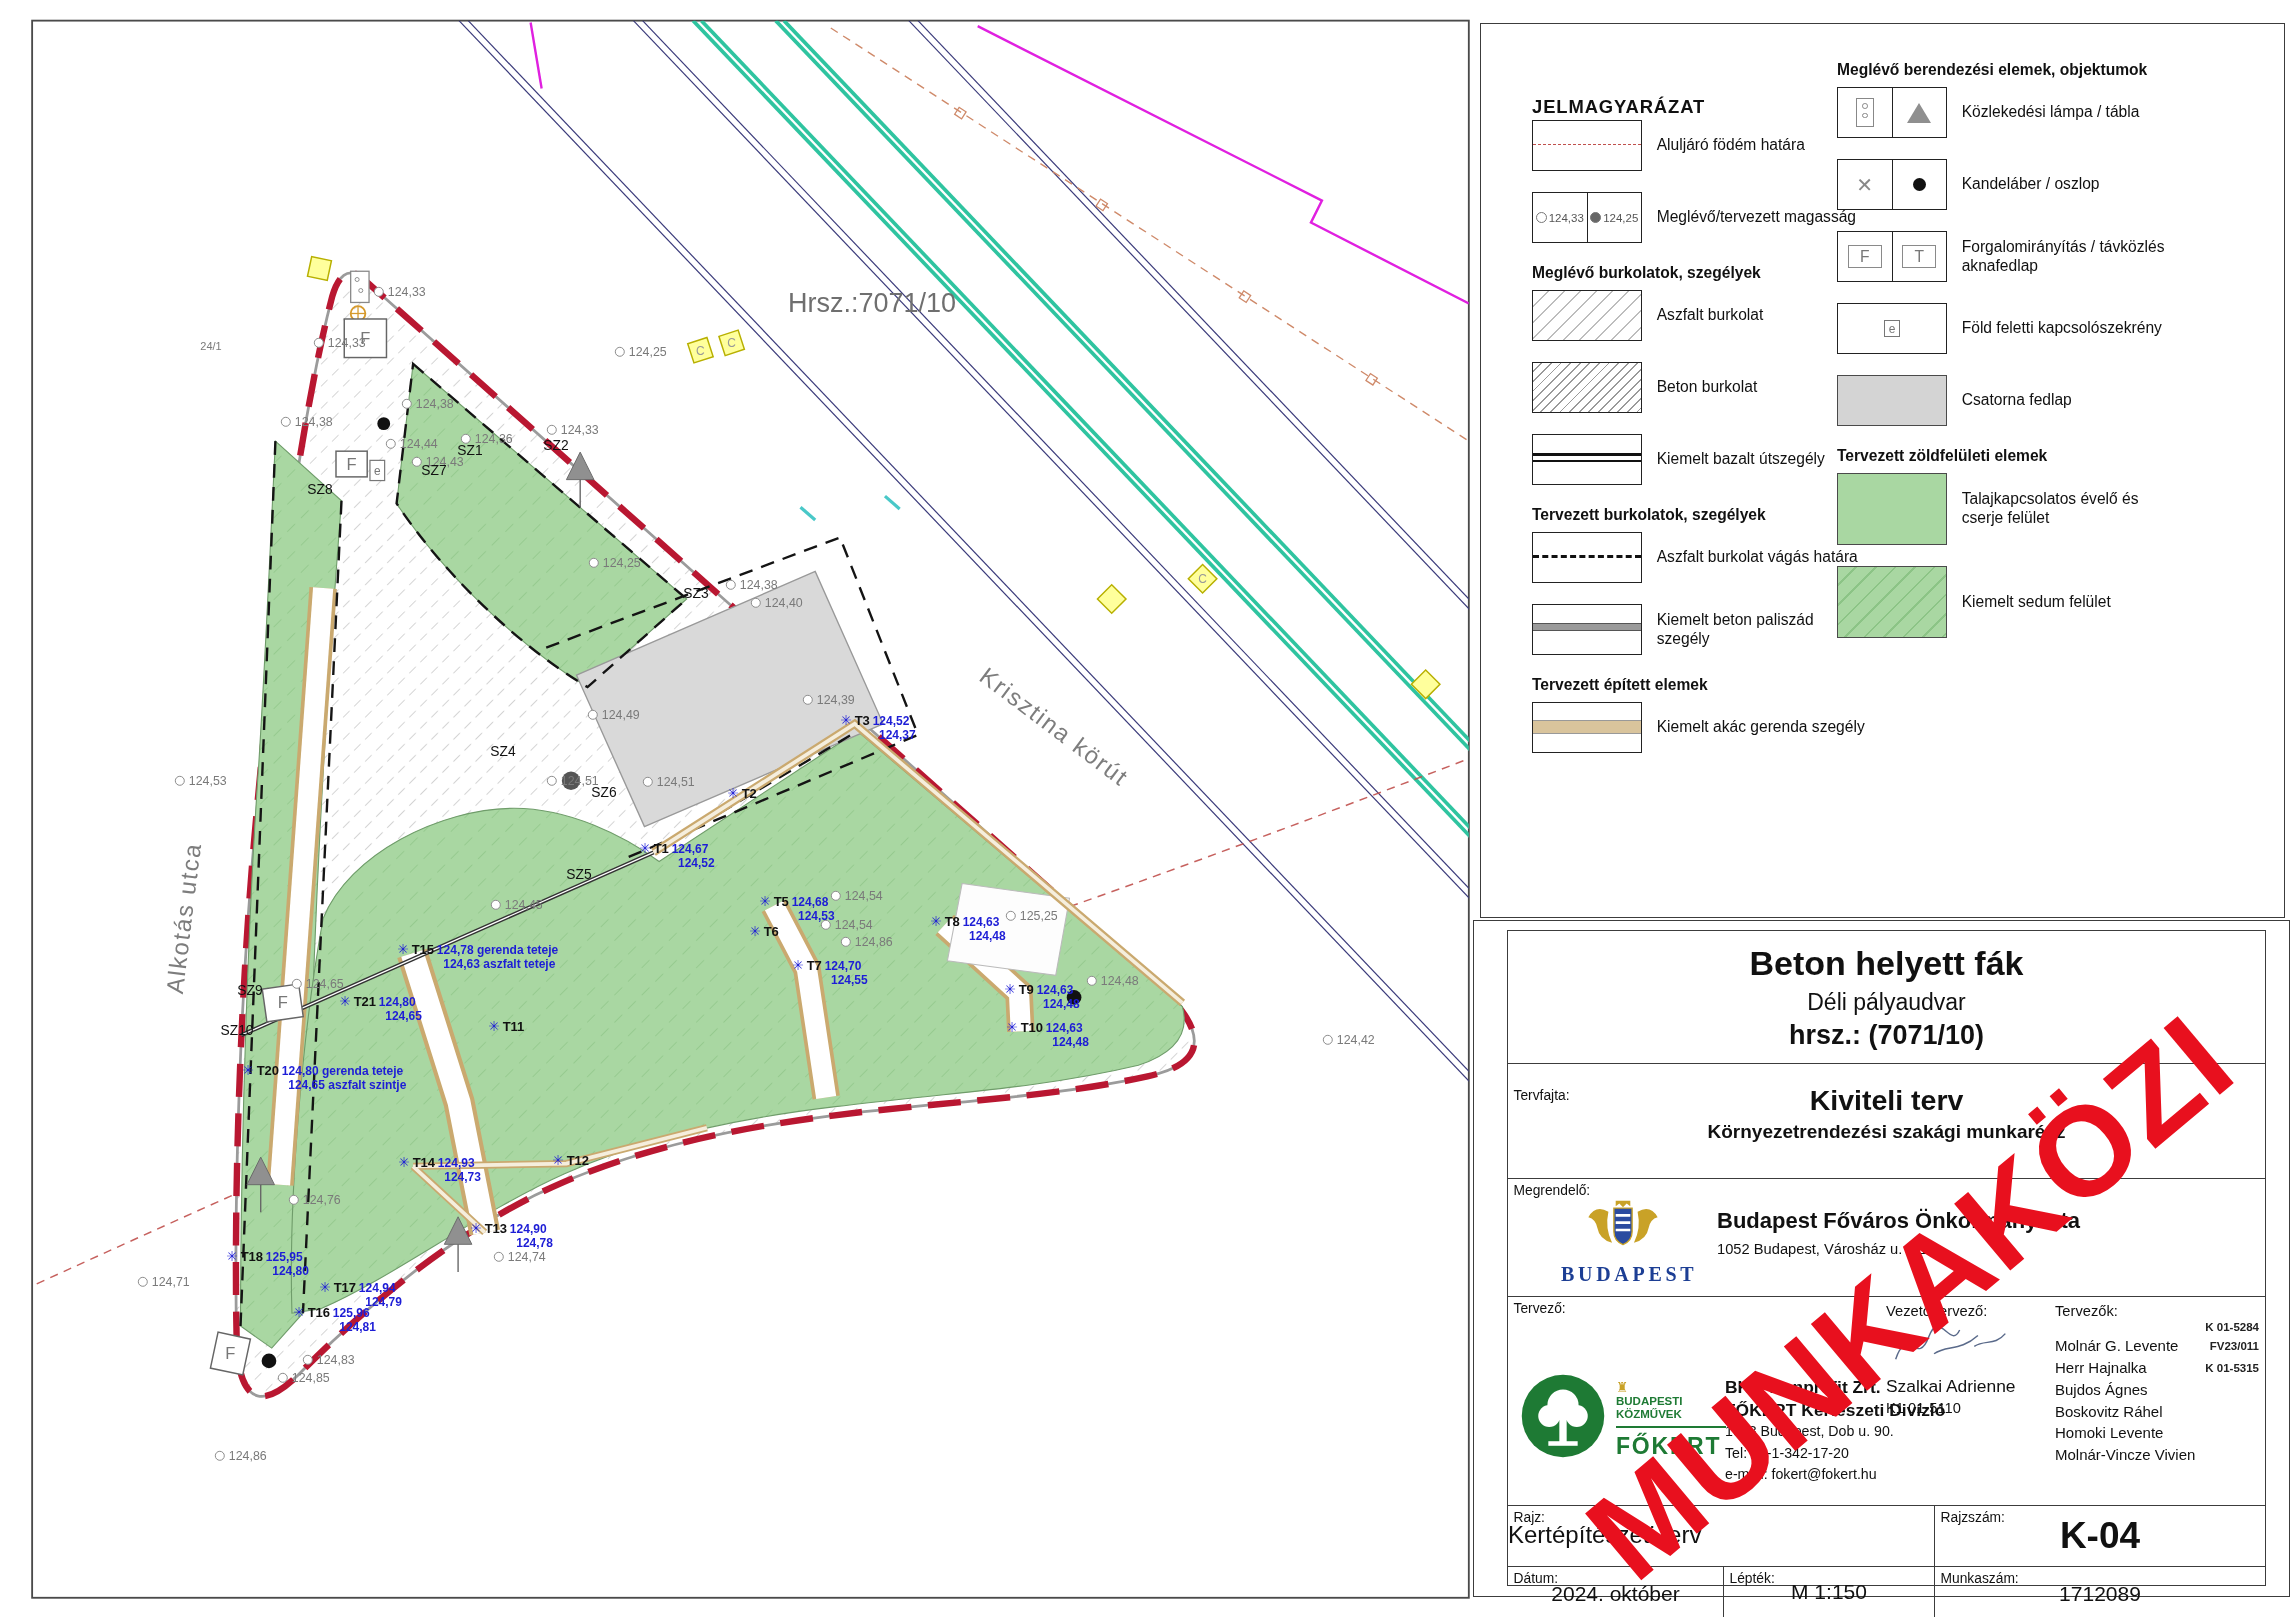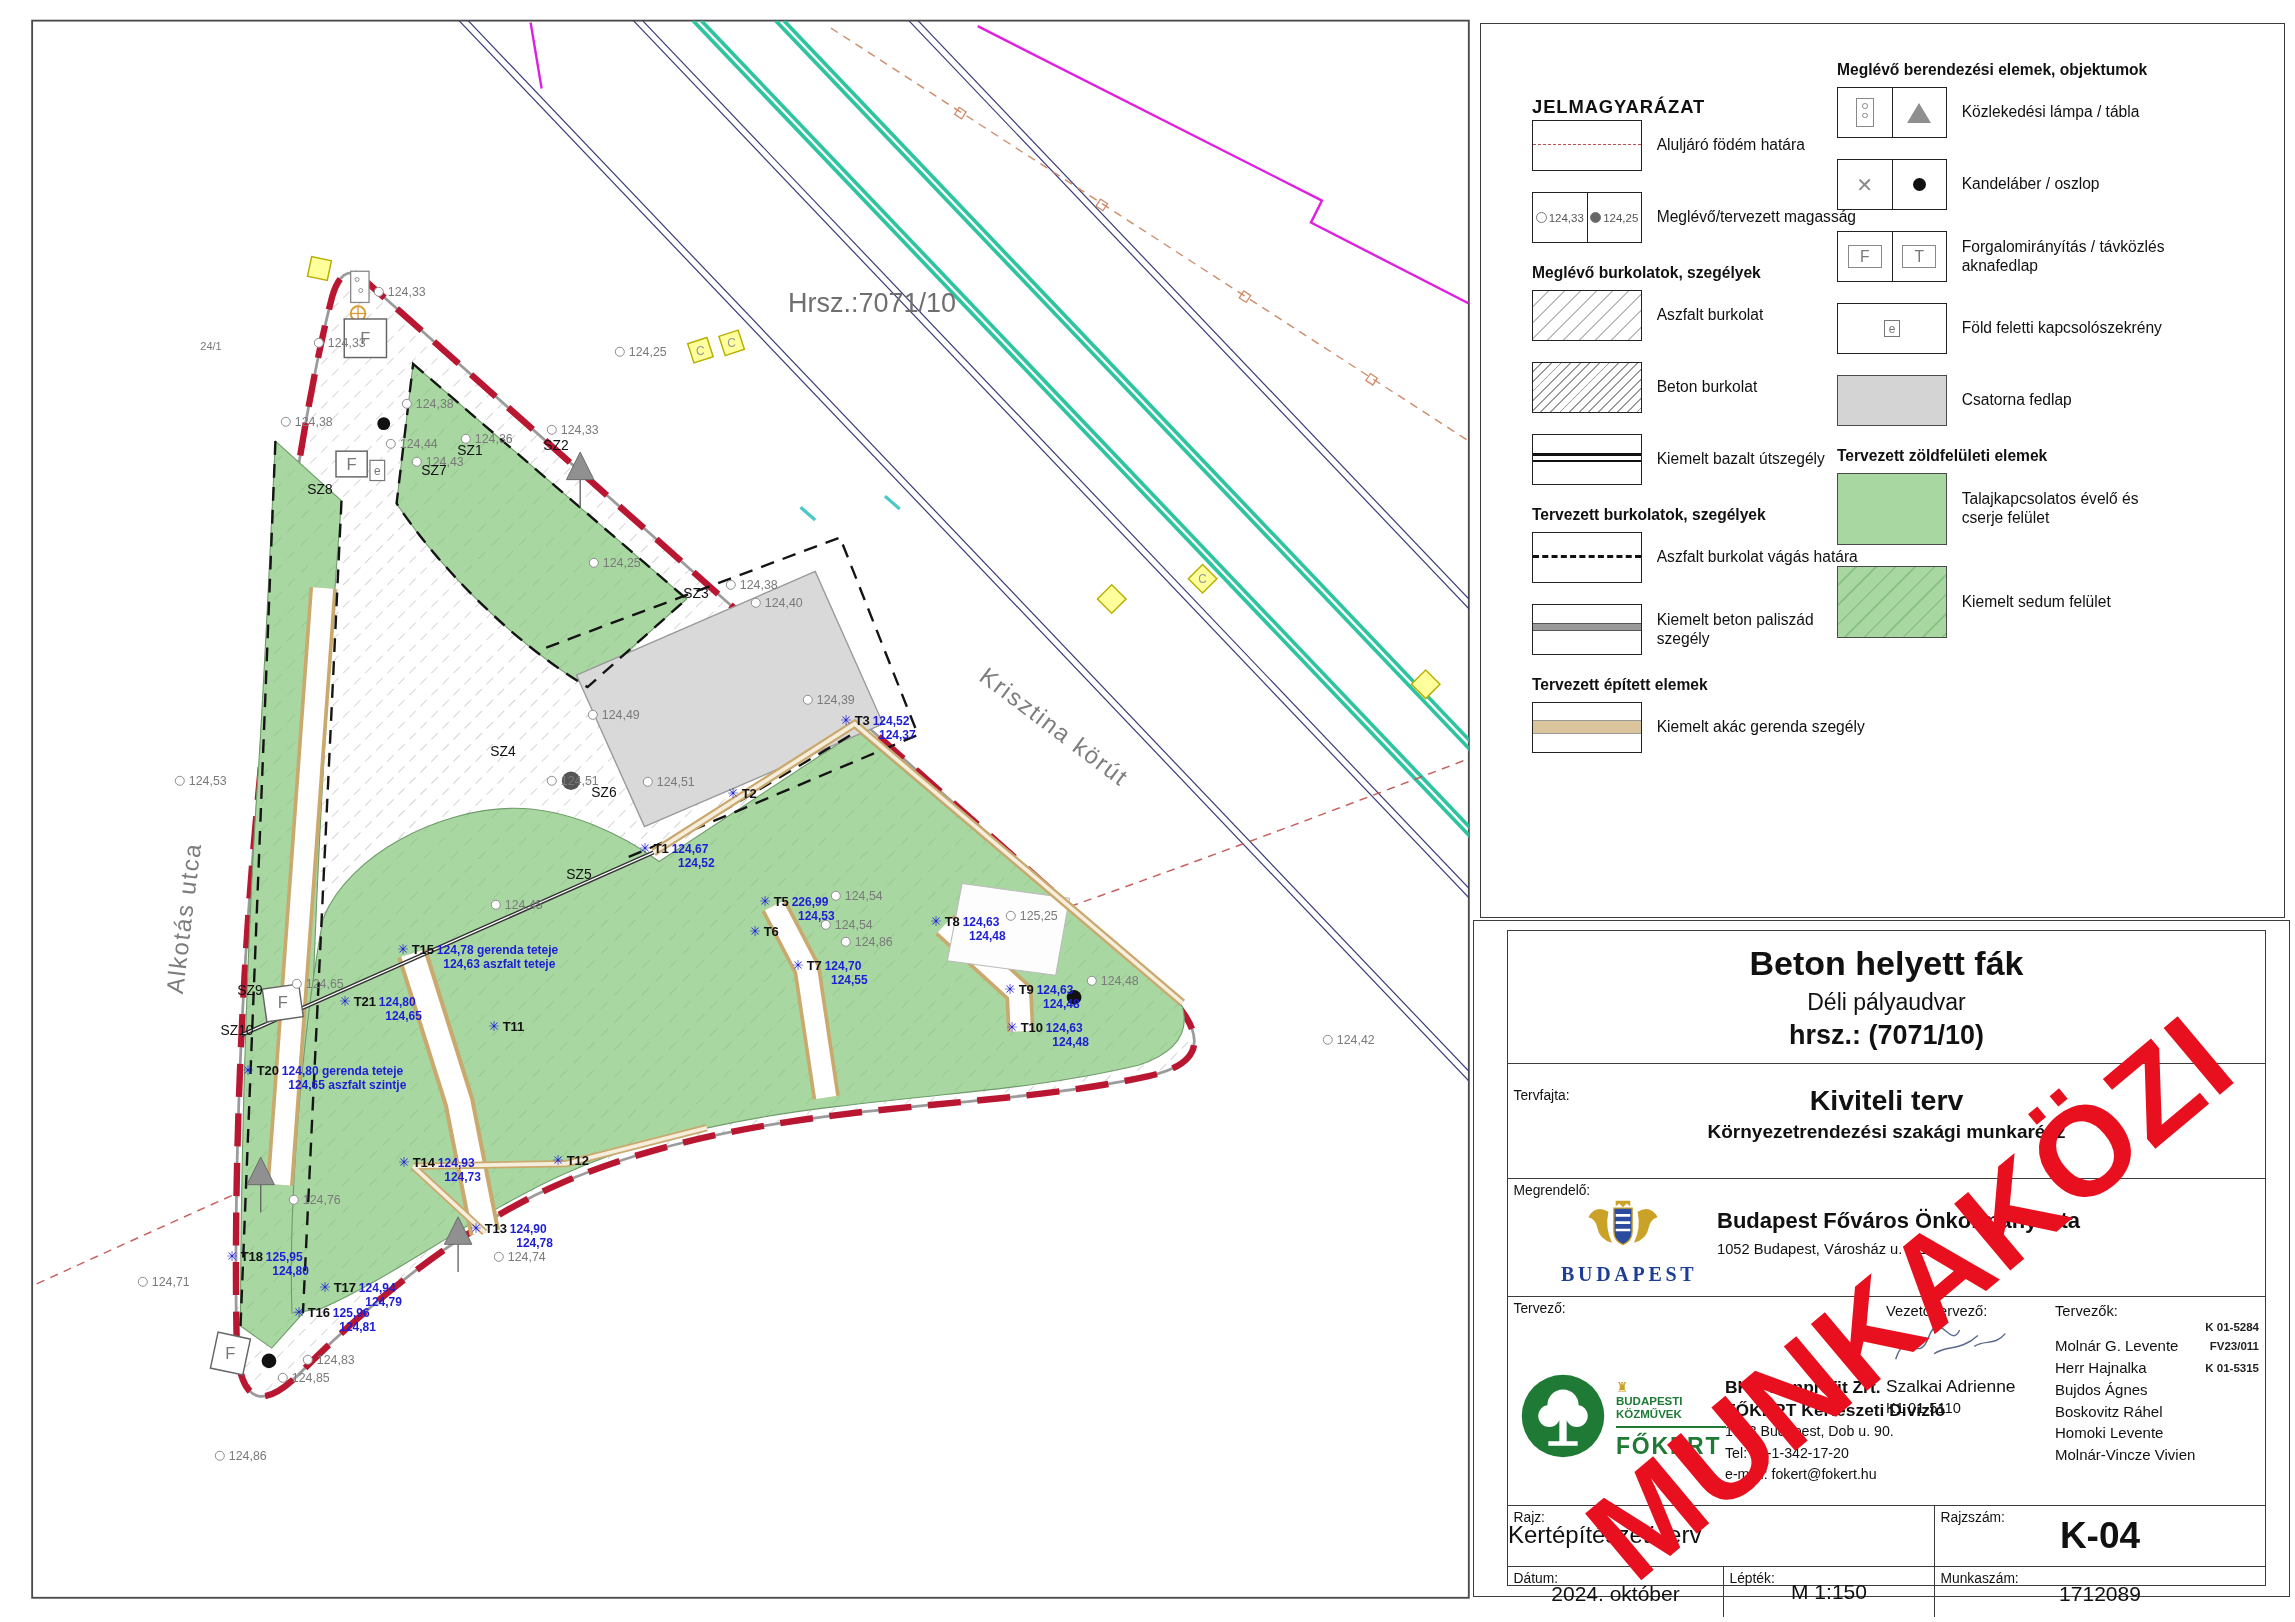--- a/index.html
+++ b/index.html
@@ -314,21 +314,21 @@
           <span class="tid">T3</span>
           <span class="vals">
             <span>124,52</span>
             <span>124,37</span>
           </span>
         </div>
         <div class="tp" style="left: 774px; top: 905px;">
           <span class="mk">✳</span>
           <span class="tid">T5</span>
           <span class="vals">
-            <span>226,99</span>
+            <span>124,68</span>
             <span>124,53</span>
           </span>
         </div>
         <div class="tp" style="left: 764px; top: 935px;">
           <span class="mk">✳</span>
           <span class="tid">T6</span>
         </div>
         <div class="tp" style="left: 807px; top: 969px;">
           <span class="mk">✳</span>
           <span class="tid">T7</span>

